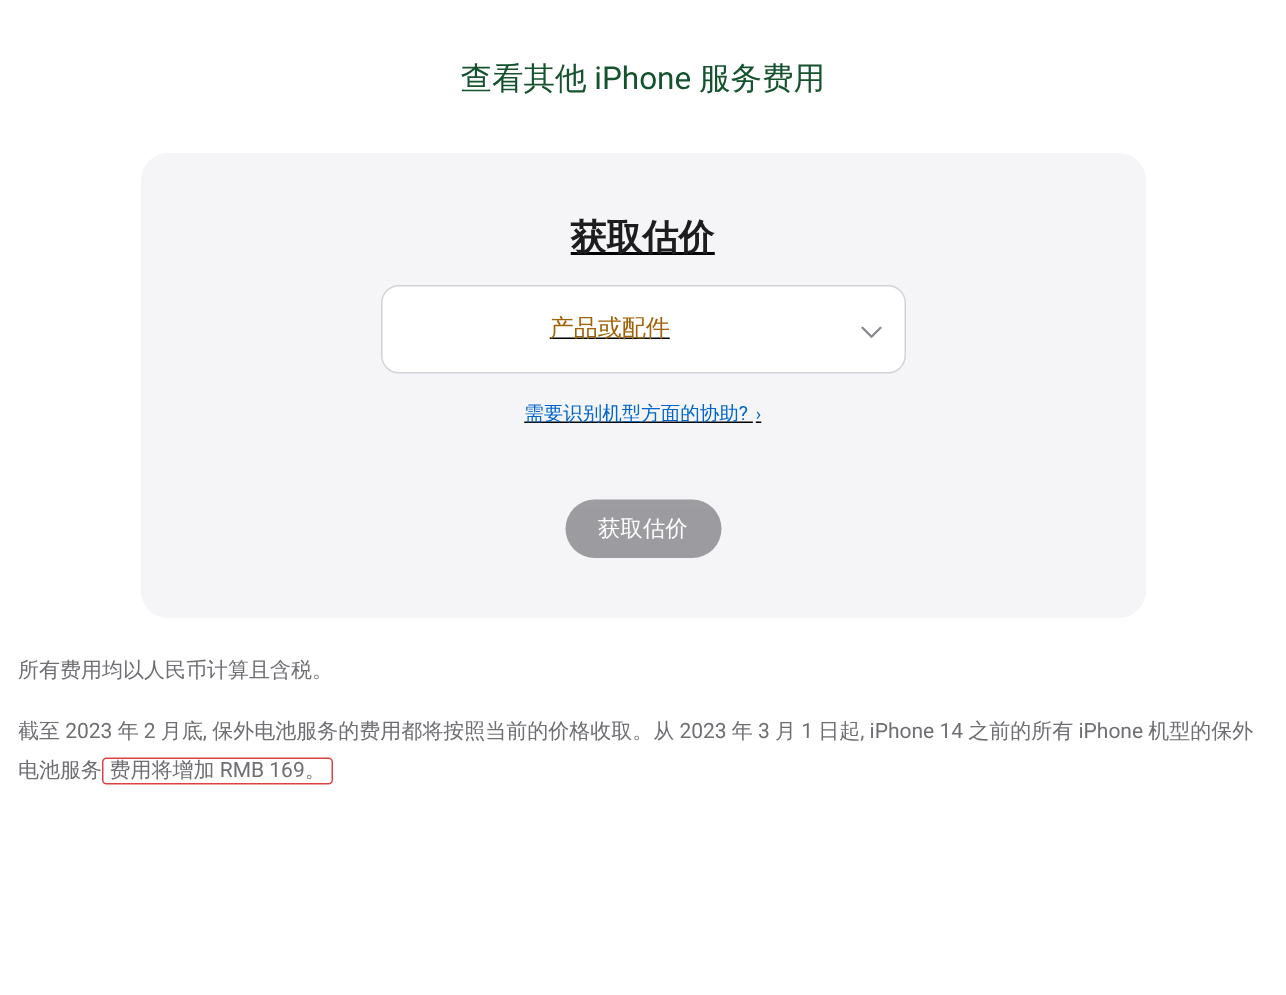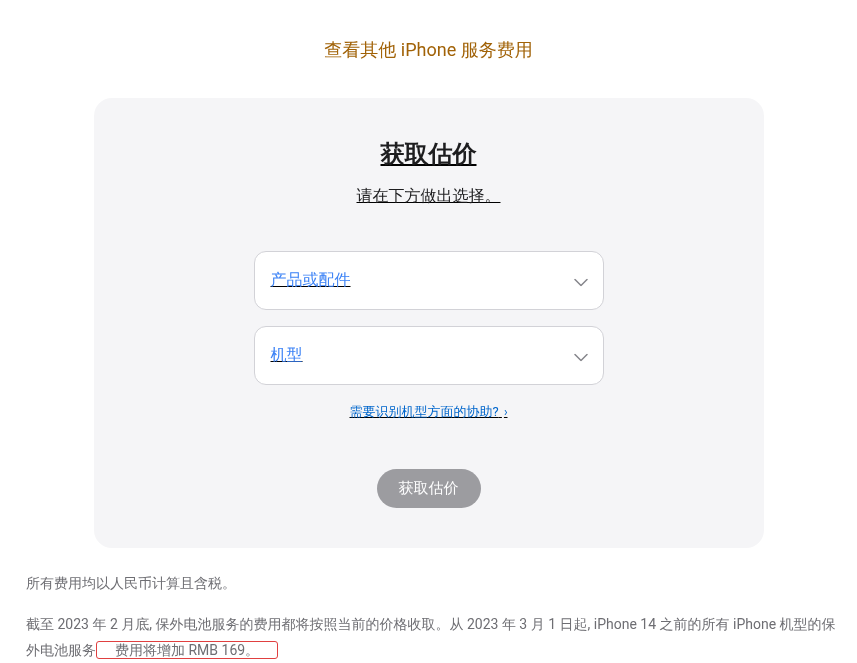--- a/index.html
+++ b/index.html
@@ -13,23 +13,23 @@
       width: 857px;
       height: 663px;
       position: relative;
     }
     .top-link {
       text-align: center;
       padding-top: 38px;
       padding-bottom: 20px;
     }
     .top-link a {
-      color: #a16207;
+      color: #14532d;
       text-decoration: none;
-      font-size: 18px;
+      font-size: 21px;
     }
     .card {
       background: #f5f5f7;
       border-radius: 18px;
       width: 670px;
       margin: 16px auto 0;
       padding: 40px 20px 40px;
       text-align: center;
       text-decoration: underline;
     }
@@ -47,24 +47,24 @@
     .select-wrapper {
       position: relative;
       width: 350px;
       margin: 0 auto 16px;
     }
     .select-field {
       width: 100%;
       background: #ffffff;
       border: 1px solid #d2d2d7;
       border-radius: 12px;
-      padding: 18px 44px 18px 16px;
+      padding: 18px 44px 18px 0;
       font-size: 16px;
-      color: #3b82f6;
-      text-align: left;
+      color: #a16207;
+      text-align: center;
       cursor: pointer;
       appearance: none;
       outline: none;
     }
     .select-wrapper .chevron {
       position: absolute;
       right: 16px;
       top: 50%;
       transform: translateY(-50%);
       pointer-events: none;
@@ -93,57 +93,47 @@
       opacity: 0.8;
     }
     .footer-text {
       padding: 22px 12px 0 12px;
       font-size: 14px;
       color: #6e6e73;
       line-height: 1.9;
     }
     .footer-text p {
       margin-bottom: 14px;
-      margin-left: 14px;
     }
     .highlight {
       border: 1.5px solid #e04040;
       border-radius: 3px;
-      padding: 0 18px;
+      padding: 0 4px;
       display: inline;
     }
   </style>
 </head>
 <body>
 
 <div class="top-link">
   <a href="#">查看其他 iPhone 服务费用</a>
 </div>
 
 <div class="card">
   <div class="card-title">获取估价</div>
-  <div class="card-subtitle">请在下方做出选择。</div>
 
   <div class="select-wrapper">
     <div class="select-field">产品或配件</div>
     <span class="chevron">
       <svg width="14" height="8" viewBox="0 0 14 8" fill="none">
         <path d="M1 1L7 7L13 1" stroke="#86868b" stroke-width="1.5" stroke-linecap="round" stroke-linejoin="round"></path>
       </svg>
     </span>
   </div>
 
-  <div class="select-wrapper">
-    <div class="select-field">机型</div>
-    <span class="chevron">
-      <svg width="14" height="8" viewBox="0 0 14 8" fill="none">
-        <path d="M1 1L7 7L13 1" stroke="#86868b" stroke-width="1.5" stroke-linecap="round" stroke-linejoin="round"></path>
-      </svg>
-    </span>
-  </div>
 
   <div class="help-link">
     <a href="#">
       <span>需要识别机型方面的协助?</span>
       <span class="arrow">›</span>
     </a>
   </div>
 
   <button class="submit-btn">获取估价</button>
 </div>

